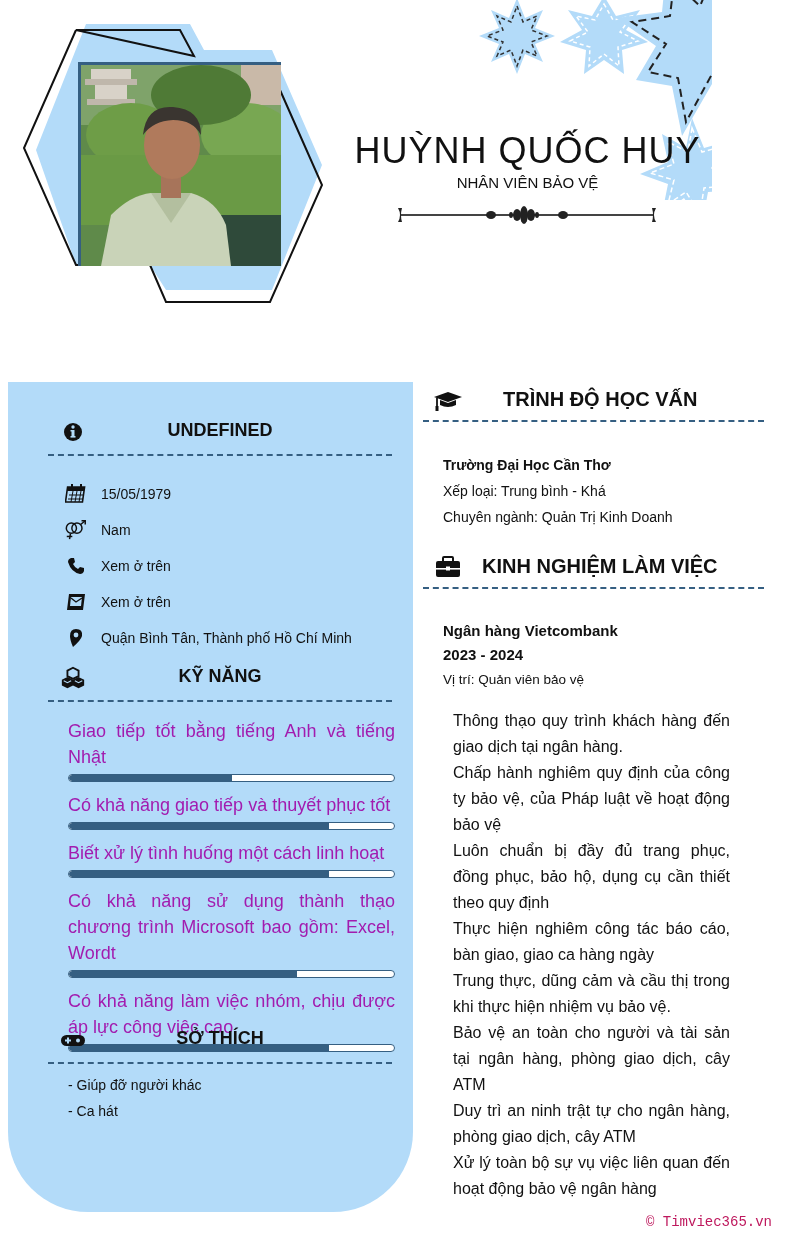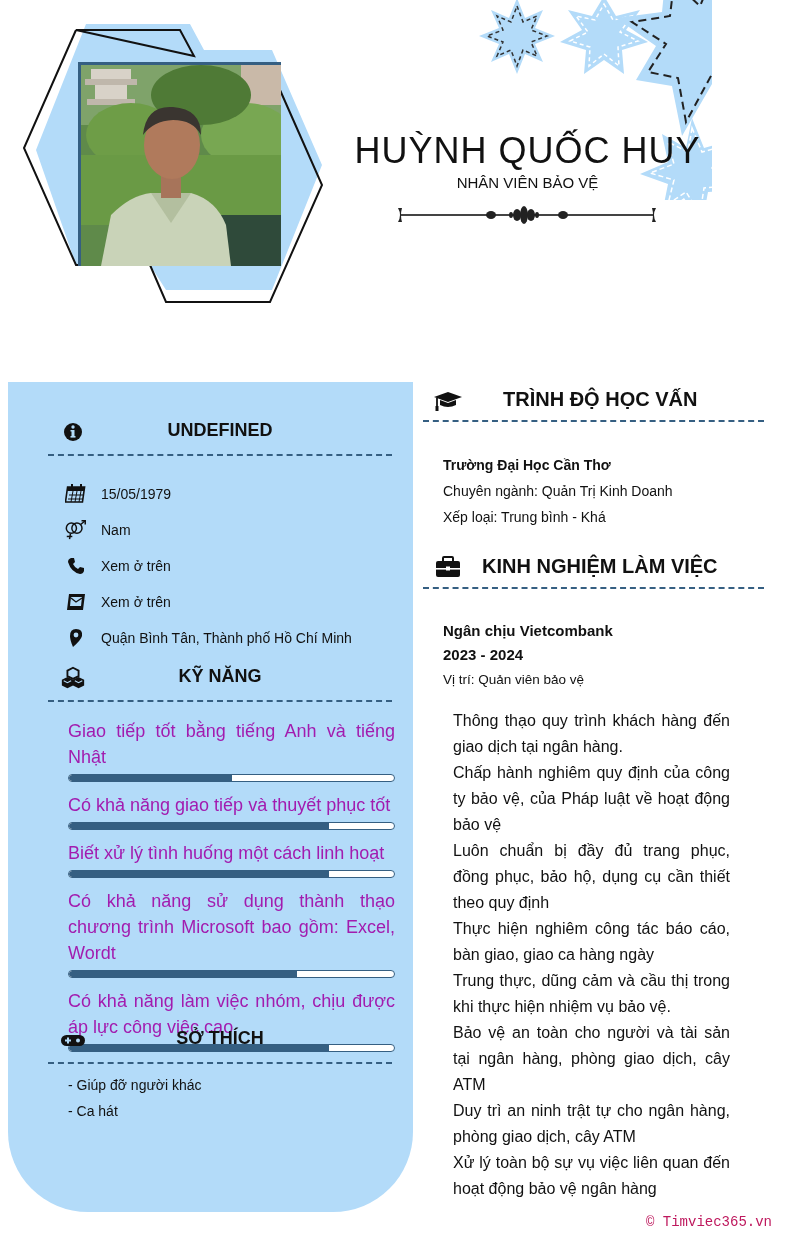--- a/index.html
+++ b/index.html
@@ -299,37 +299,37 @@
     <path d="M7,12 L7,17 Q15,21 23,17 L23,12 L15,15 Z" fill="#111"></path>
     <line x1="4" y1="10" x2="4" y2="20" stroke="#111" stroke-width="1.8"></line>
     <rect x="2.5" y="18" width="3" height="5" fill="#111"></rect>
   </svg>
   <div class="s-title" style="left:80px;">TRÌNH ĐỘ HỌC VẤN</div>
   <div class="dash"></div>
 </div>
 
 <div class="edu">
   <div class="school">Trường Đại Học Cần Thơ</div>
+  <div>Xếp loại: Trung bình - Khá</div>
   <div>Chuyên ngành: Quản Trị Kinh Doanh</div>
-  <div>Xếp loại: Trung bình - Khá</div>
 </div>
 
 <div class="r-head" style="top:547px;">
   <svg class="s-icon" viewBox="0 0 30 24" width="30" height="24">
     <rect x="10" y="2" width="10" height="5" rx="1" fill="none" stroke="#111" stroke-width="2"></rect>
     <rect x="3" y="6" width="24" height="16" rx="2" fill="#111"></rect>
     <rect x="3" y="13" width="24" height="1.6" fill="#fff"></rect>
     <rect x="13" y="11.5" width="4" height="4" fill="#fff"></rect>
   </svg>
   <div class="s-title" style="left:59px;">KINH NGHIỆM LÀM VIỆC</div>
   <div class="dash"></div>
 </div>
 
 <div class="exp">
-  <div class="company">Ngân chịu Vietcombank</div>
+  <div class="company">Ngân hàng Vietcombank</div>
   <div class="period">2023 - 2024</div>
   <div class="position">Vị trí: Quản viên bảo vệ</div>
 </div>
 
 <div class="duties">
   <div>Thông thạo quy trình khách hàng đến giao dịch tại ngân hàng.</div>
   <div>Chấp hành nghiêm quy định của công ty bảo vệ, của Pháp luật về hoạt động bảo vệ</div>
   <div>Luôn chuẩn bị đầy đủ trang phục, đồng phục, bảo hộ, dụng cụ cần thiết theo quy định</div>
   <div>Thực hiện nghiêm công tác báo cáo, bàn giao, giao ca hàng ngày</div>
   <div>Trung thực, dũng cảm và cầu thị trong khi thực hiện nhiệm vụ bảo vệ.</div>

